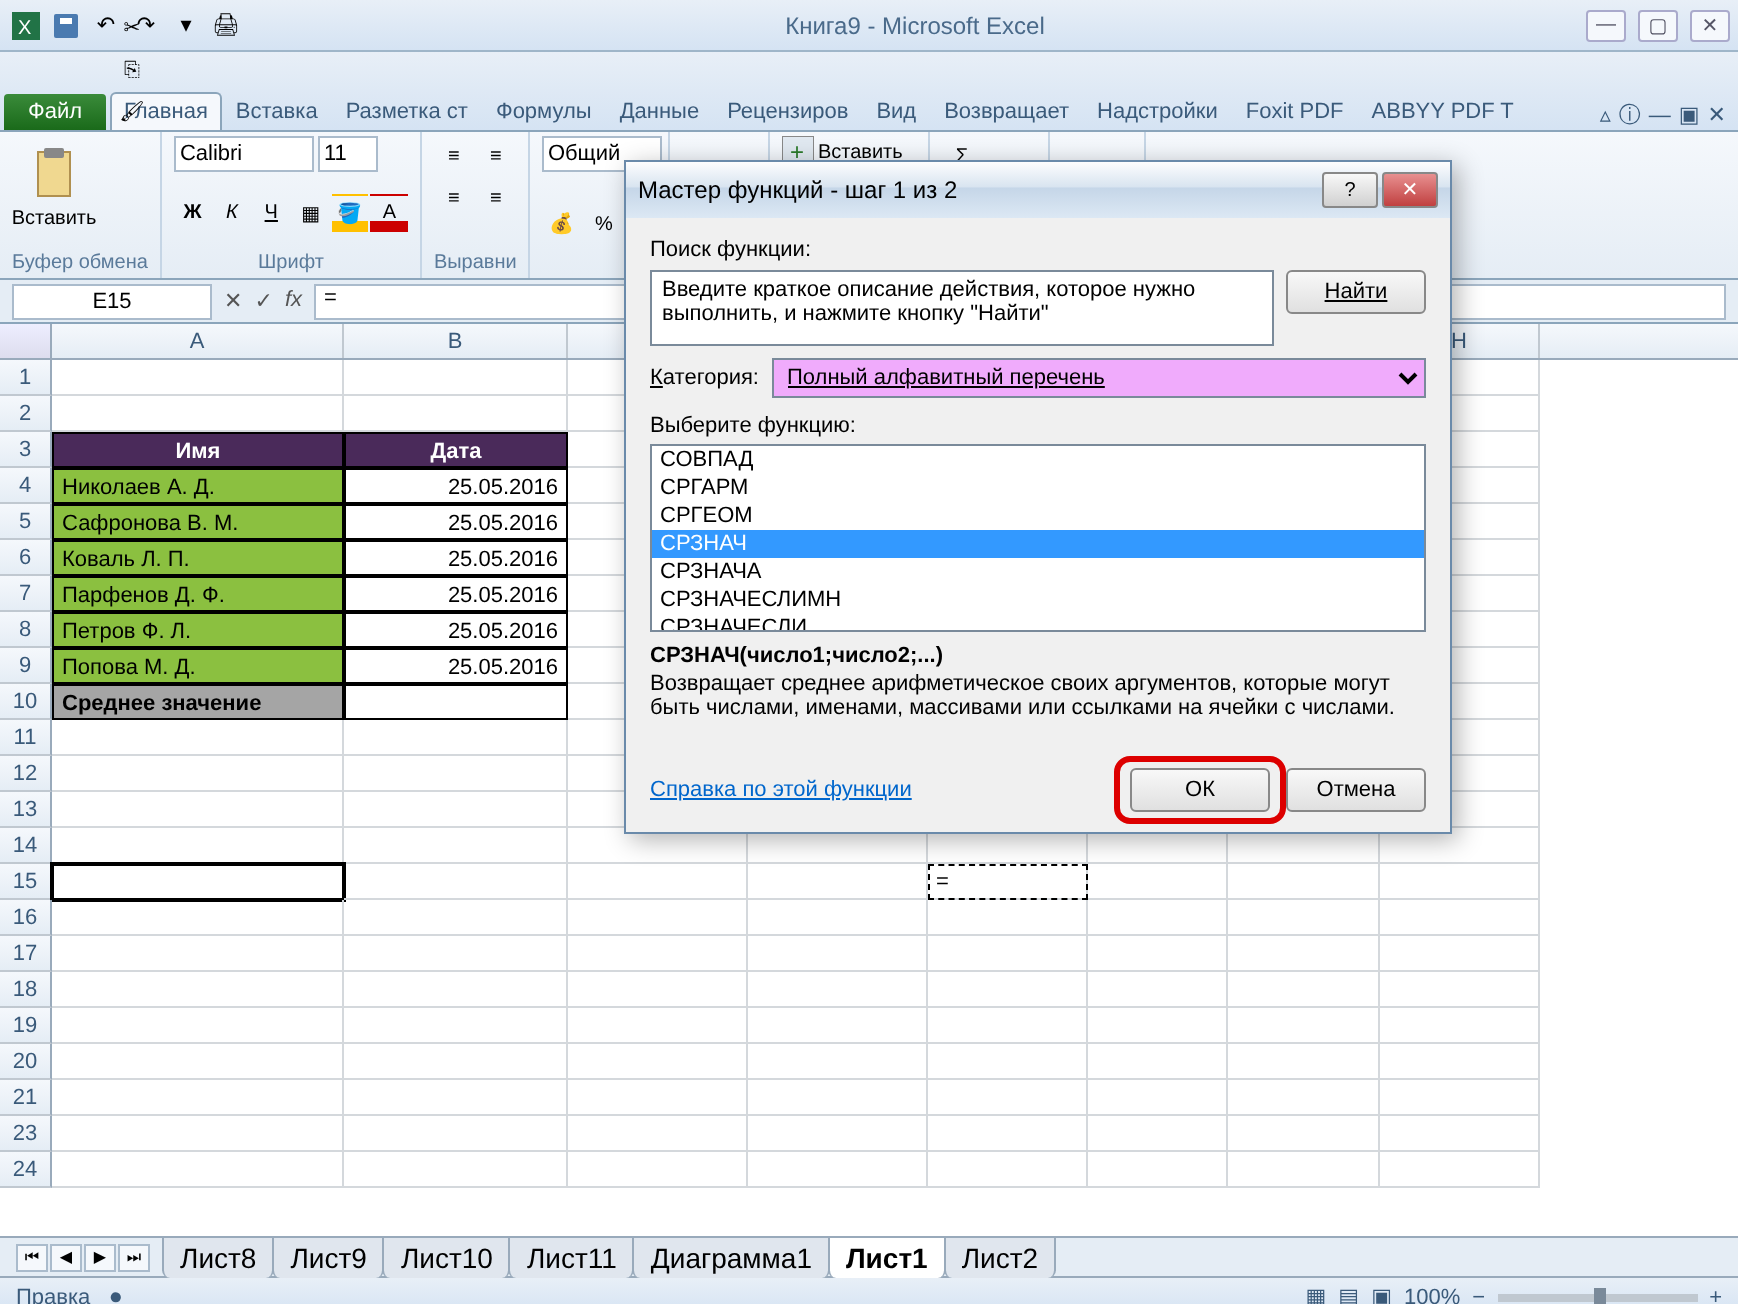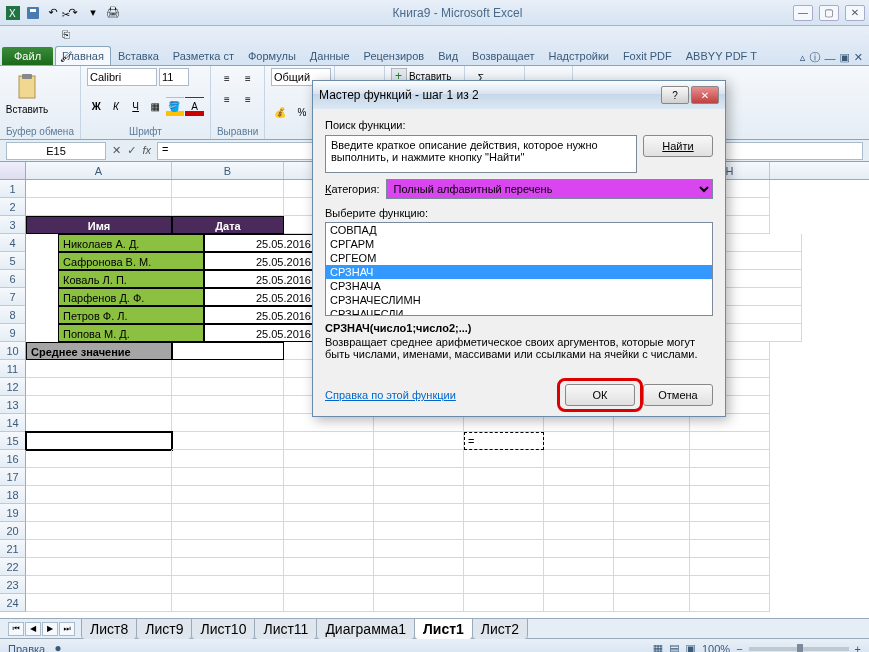--- a/index.html
+++ b/index.html
@@ -32,21 +32,21 @@
 
 .sheet-area { position: relative; height: 456px; overflow: hidden; }
 .col-headers { display: flex; background: linear-gradient(#f5f8fc,#e5edf5); height: 18px; border-bottom: 1px solid #9ab; }
 .corner { width: 26px; border-right: 1px solid #9ab; background: linear-gradient(#eef,#dde); }
 .col-h { border-right: 1px solid #c0c8d0; text-align: center; font-size: 11px; color: #3a5a7a; line-height: 18px; }
 .rows { }
 .row { display: flex; height: 18px; }
 .row-h { width: 26px; background: linear-gradient(#f5f8fc,#e5edf5); border-right: 1px solid #9ab; border-bottom: 1px solid #c0c8d0; text-align: center; font-size: 11px; color: #3a5a7a; line-height: 18px; }
 .cell { border-right: 1px solid #d4d8dc; border-bottom: 1px solid #d4d8dc; padding: 0 4px; font-size: 11px; line-height: 18px; overflow: hidden; white-space: nowrap; }
 .hdr-cell { background: #4a2a5a; color: #fff; font-weight: bold; text-align: center; border: 1px solid #000; }
-.green-cell { background: #8bc040; border: 1px solid #000; margin-left: 32px; }
+.green-cell { background: #8bc040; border: 1px solid #000; }
 .gray-cell { background: #a5a5a5; font-weight: bold; border: 1px solid #000; }
 .bordered { border: 1px solid #000; }
 .yellow-cell { background: #ffc000; border: 1px solid #000; }
 .orange-cell { background: #f0a030; border: 1px solid #000; }
 .active-cell { outline: 2px solid #000; outline-offset: -1px; }
 .marquee { outline: 1px dashed #000; outline-offset: -1px; }
 
 .sheet-tabs { height: 20px; background: #e5edf5; border-top: 1px solid #9ab; display: flex; align-items: center; padding-left: 8px; gap: 0; }
 .nav-btns { display: flex; gap: 1px; margin-right: 6px; }
 .nav-btn { width: 16px; height: 14px; border: 1px solid #abc; background: #f5f8fc; font-size: 8px; display: flex; align-items: center; justify-content: center; }
@@ -64,21 +64,21 @@
 .dialog-close-btns { display: flex; gap: 2px; }
 .dlg-cbtn { width: 28px; height: 18px; border: 1px solid #888; border-radius: 2px; background: linear-gradient(#f8f8f8,#d0d0d0); font-size: 10px; display: flex; align-items: center; justify-content: center; }
 .dlg-cbtn.close { background: linear-gradient(#e89090,#c04040); color: #fff; }
 .dialog-body { padding: 10px 12px; font-size: 11px; }
 .dlg-row { display: flex; gap: 6px; margin-bottom: 6px; align-items: flex-start; }
 .dlg-label { font-size: 11px; }
 .dlg-label u { text-decoration: underline; }
 .search-box { flex: 1; height: 38px; border: 1px solid #7a8a9a; background: #fff; padding: 3px 5px; font-size: 11px; resize: none; font-family: inherit; }
 .dlg-btn { width: 70px; height: 22px; border: 1px solid #888; background: linear-gradient(#f8f8f8,#e0e0e0); font-size: 11px; border-radius: 3px; }
 .cat-row { display: flex; gap: 6px; align-items: center; margin-bottom: 8px; }
-.cat-select { flex: 1; height: 20px; border: 1px solid #7a8a9a; background: #d946ef; font-size: 11px; padding: 0 3px; }
+.cat-select { flex: 1; height: 20px; border: 1px solid #7a8a9a; background: #f0abfc; font-size: 11px; padding: 0 3px; text-decoration: underline; }
 .func-list { width: 100%; height: 94px; border: 1px solid #7a8a9a; background: #fff; overflow-y: scroll; font-size: 11px; }
 .func-item { padding: 1px 4px; }
 .func-item.selected { background: #3399ff; color: #fff; }
 .func-desc { margin-top: 6px; min-height: 54px; }
 .func-sig { font-weight: bold; font-size: 11px; }
 .func-text { font-size: 11px; margin-top: 2px; }
 .dlg-footer { display: flex; align-items: center; margin-top: 8px; }
 .help-link { color: #0066cc; font-size: 11px; }
 .dlg-footer-btns { margin-left: auto; display: flex; gap: 8px; }
 .ok-highlight { position: absolute; border: 3px solid #d00; border-radius: 8px; pointer-events: none; }
@@ -492,31 +492,20 @@
         <div class="cell " style="width: 146px;"></div>
         <div class="cell " style="width: 112px;"></div>
         <div class="cell " style="width: 90px;"></div>
         <div class="cell " style="width: 90px;"></div>
         <div class="cell " style="width: 80px;"></div>
         <div class="cell " style="width: 70px;"></div>
         <div class="cell " style="width: 76px;"></div>
         <div class="cell " style="width: 80px;"></div>
       </div>
       <div class="row">
-        <div class="row-h">22</div>
-        <div class="cell " style="width: 146px;"></div>
-        <div class="cell " style="width: 112px;"></div>
-        <div class="cell " style="width: 90px;"></div>
-        <div class="cell " style="width: 90px;"></div>
-        <div class="cell " style="width: 80px;"></div>
-        <div class="cell " style="width: 70px;"></div>
-        <div class="cell " style="width: 76px;"></div>
-        <div class="cell " style="width: 80px;"></div>
-      </div>
-      <div class="row">
         <div class="row-h">23</div>
         <div class="cell " style="width: 146px;"></div>
         <div class="cell " style="width: 112px;"></div>
         <div class="cell " style="width: 90px;"></div>
         <div class="cell " style="width: 90px;"></div>
         <div class="cell " style="width: 80px;"></div>
         <div class="cell " style="width: 70px;"></div>
         <div class="cell " style="width: 76px;"></div>
         <div class="cell " style="width: 80px;"></div>
       </div>

